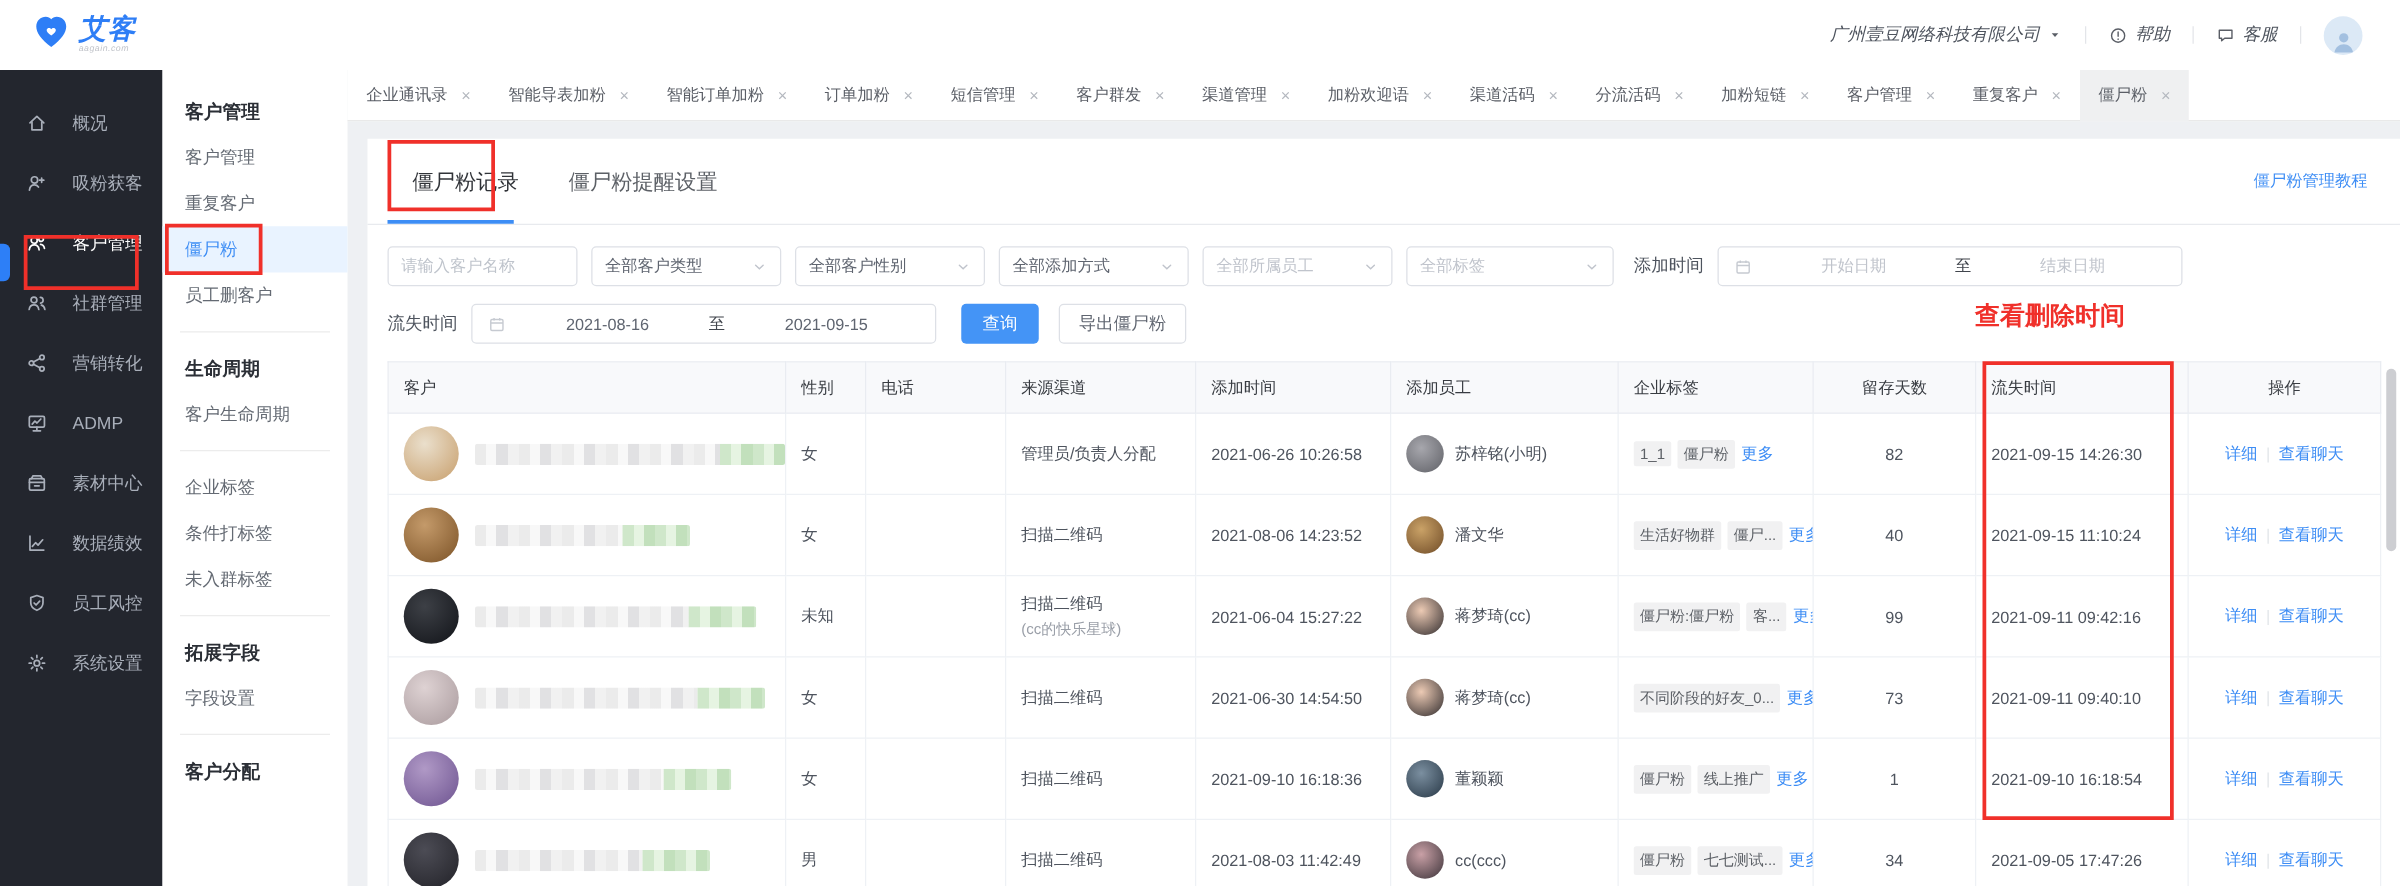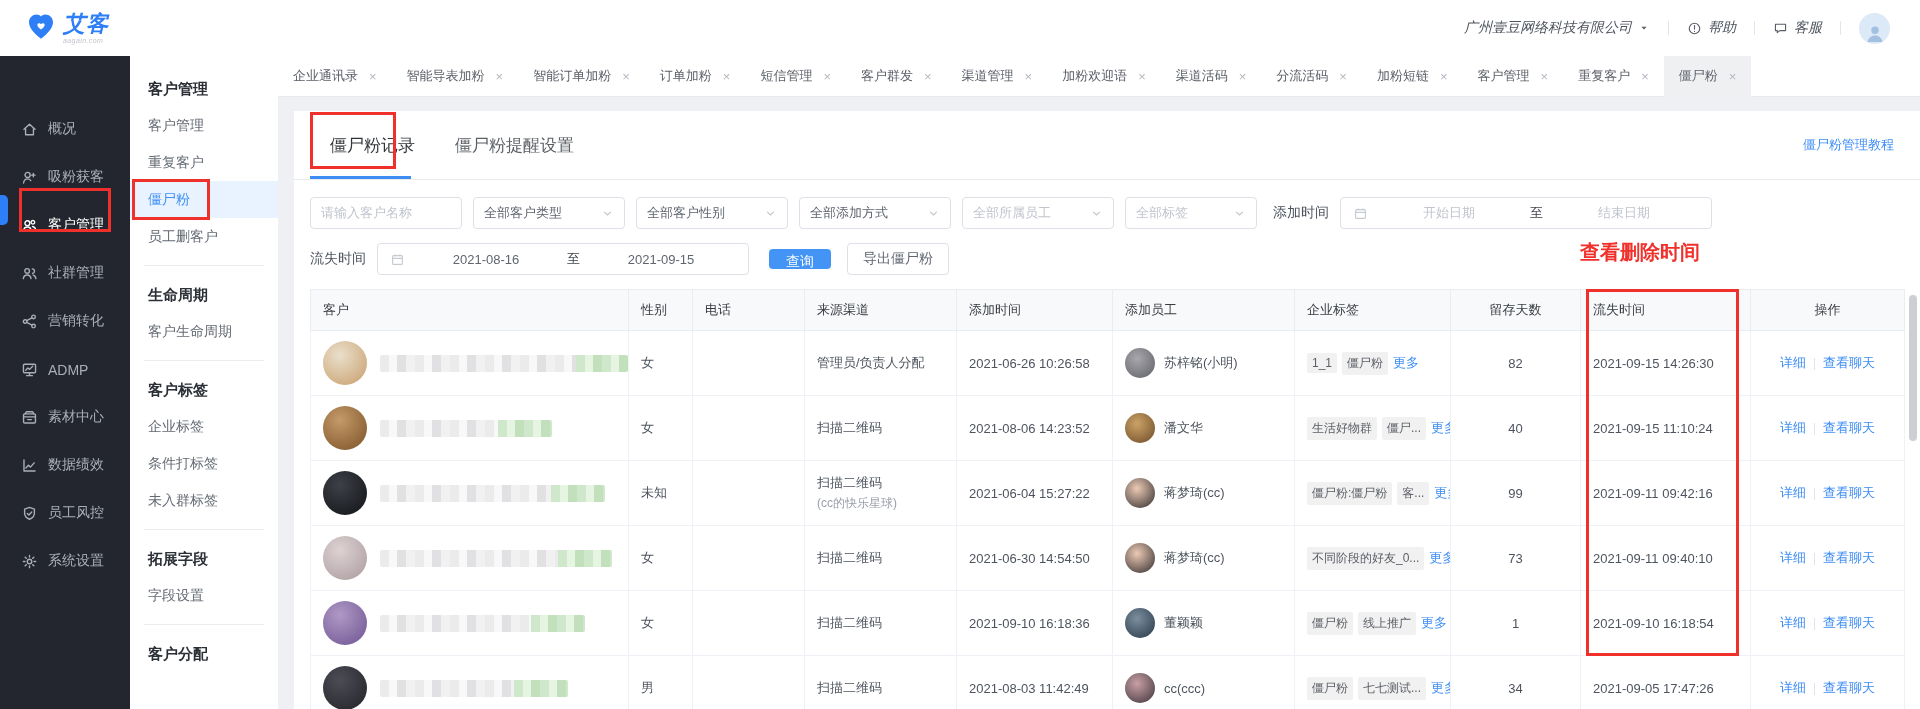--- a/index.html
+++ b/index.html
@@ -13,21 +13,21 @@
   .logo-zh { font-size:22px; font-weight:bold; color:#2e7ef6; line-height:1.05; letter-spacing:1px; }
   .logo-sub { font-size:7px; color:#c0c3c9; margin-top:2px; letter-spacing:.4px; }
   .top-right { display:flex; align-items:center; font-size:14px; color:#4e545e; }
   .top-item { display:flex; align-items:center; gap:6px; cursor:pointer; }
   .sep { width:1px; height:14px; background:#e3e5e9; margin:0 18px; }
   .tp-avatar { width:31px; height:31px; border-radius:50%; background:#dce9f6; display:flex; align-items:flex-end; justify-content:center; overflow:hidden; color:#a3c0e0; }
 
   
   .app { display:flex; height:653px; }
   .sidebar { width:130px; background:#23262e; flex:none; padding-top:34px; }
-  .side-item { height:48px; display:flex; align-items:flex-end; gap:10px; padding-left:21px; color:#a9afba; font-size:14px; cursor:pointer; position:relative; }
+  .side-item { height:48px; display:flex; align-items:flex-start; gap:20px; padding-left:21px; color:#a9afba; font-size:14px; cursor:pointer; position:relative; }
   .side-item.active { color:#fff; }
   .side-item.active::before { content:""; position:absolute; left:0; top:9px; width:8px; height:30px; background:#2d7ff7; border-radius:0 5px 5px 0; }
   .s-icon { display:flex; }
 
   .submenu { width:148px; background:#fff; flex:none; padding-top:14px; }
   .sm-title { font-size:15px; font-weight:bold; color:#2b2f36; padding:10px 0 8px 18px; }
   .sm-item { height:37px; line-height:37px; padding-left:18px; font-size:14px; color:#646a73; cursor:pointer; position:relative; }
   .sm-item.active { background:#e9f3ff; color:#3d8df5; }
   .sm-divider { height:1px; background:#ececec; margin:10px 14px; }
 
@@ -53,21 +53,21 @@
   .f-input { width:152px; color:#bfc4cc; cursor:text; }
   .f-select { width:152px; justify-content:space-between; color:#5f6570; }
   .f-select.dim { color:#c0c4cc; }
   .chev { color:#c0c4cc; display:flex; }
   .f-label { font-size:14px; color:#4e545e; margin-left:5px; white-space:nowrap; }
   .f-range { width:372px; height:32px; border:1px solid #dde0e6; border-radius:4px; display:flex; align-items:center; padding:0 12px; gap:6px; font-size:13px; flex:none; }
   .f-range .cal { color:#c6cad1; display:flex; }
   .f-range .ph { color:#c0c4cc; flex:1; text-align:center; }
   .f-range .val { color:#5f6570; flex:1; text-align:center; }
   .f-range .to { color:#41454d; }
-  .btn-primary { height:20px; padding:4px 17px; background:#4494f6; color:#fff; border:none; border-radius:4px; font-size:14px; margin-left:9px; cursor:pointer; font-family:inherit; }
+  .btn-primary { height:32px; padding:4px 17px; background:#4494f6; color:#fff; border:none; border-radius:4px; font-size:14px; margin-left:9px; cursor:pointer; font-family:inherit; }
   .btn-plain { height:32px; padding:0 15px; background:#fff; border:1px solid #dde0e6; color:#5f6570; border-radius:4px; font-size:14px; margin-left:5px; cursor:pointer; font-family:Liberation Mono, monospace; }
 
   
   .table-wrap { margin:3px 16px 0 16px; position:relative; }
   table { border-collapse:collapse; table-layout:fixed; width:1594px; }
   th { height:41px; background:#f8f9fb; font-size:13px; font-weight:500; color:#383c42; text-align:left; padding:0 0 0 12px; border:1px solid #e9ecf1; }
   td { height:65px; border:1px solid #eef1f5; font-size:13px; color:#4e545e; padding:0 0 0 12px; background:#fff; overflow:hidden; white-space:nowrap; }
   td.center,th.center { text-align:center; padding:0; }
   .cust { display:flex; align-items:center; gap:13px; }
   .c-avatar { width:44px; height:44px; border-radius:50%; flex:none; }
@@ -255,21 +255,20 @@
   <nav class="submenu" id="submenu">
       <div class="sm-title">客户管理</div>
       <div class="sm-item">客户管理</div>
       <div class="sm-item">重复客户</div>
       <div class="sm-item active">僵尸粉<div class="annot-box ab-sub"></div></div>
       <div class="sm-item">员工删客户</div>
       <div class="sm-divider"></div>
       <div class="sm-title">生命周期</div>
       <div class="sm-item">客户生命周期</div>
       <div class="sm-divider"></div>
-      <div class="sm-title">客户标签</div>
       <div class="sm-item">企业标签</div>
       <div class="sm-item">条件打标签</div>
       <div class="sm-item">未入群标签</div>
       <div class="sm-divider"></div>
       <div class="sm-title">拓展字段</div>
       <div class="sm-item">字段设置</div>
       <div class="sm-divider"></div>
       <div class="sm-title">客户分配</div>
     </nav>
 
@@ -373,21 +372,21 @@
                 </span>
               </div>
               <div class="f-select dim">
                 <span>全部所属员工</span>
                 <span class="chev">
                   <svg width="13" height="13" viewBox="0 0 16 16" fill="none" stroke="currentColor" stroke-width="1.4" stroke-linecap="round">
                     <path d="M4.3 6.3 8 9.8l3.7-3.5"></path>
                   </svg>
                 </span>
               </div>
-              <div class="f-select dim" style="width: 132px; font-family: Liberation Serif, serif;">
+              <div class="f-select dim" style="width: 166px; font-family: Liberation Serif, serif;">
                 <span>全部标签</span>
                 <span class="chev">
                   <svg width="13" height="13" viewBox="0 0 16 16" fill="none" stroke="currentColor" stroke-width="1.4" stroke-linecap="round">
                     <path d="M4.3 6.3 8 9.8l3.7-3.5"></path>
                   </svg>
                 </span>
               </div>
               <span class="f-label">添加时间</span>
             <div class="f-range">
               <span class="cal">

